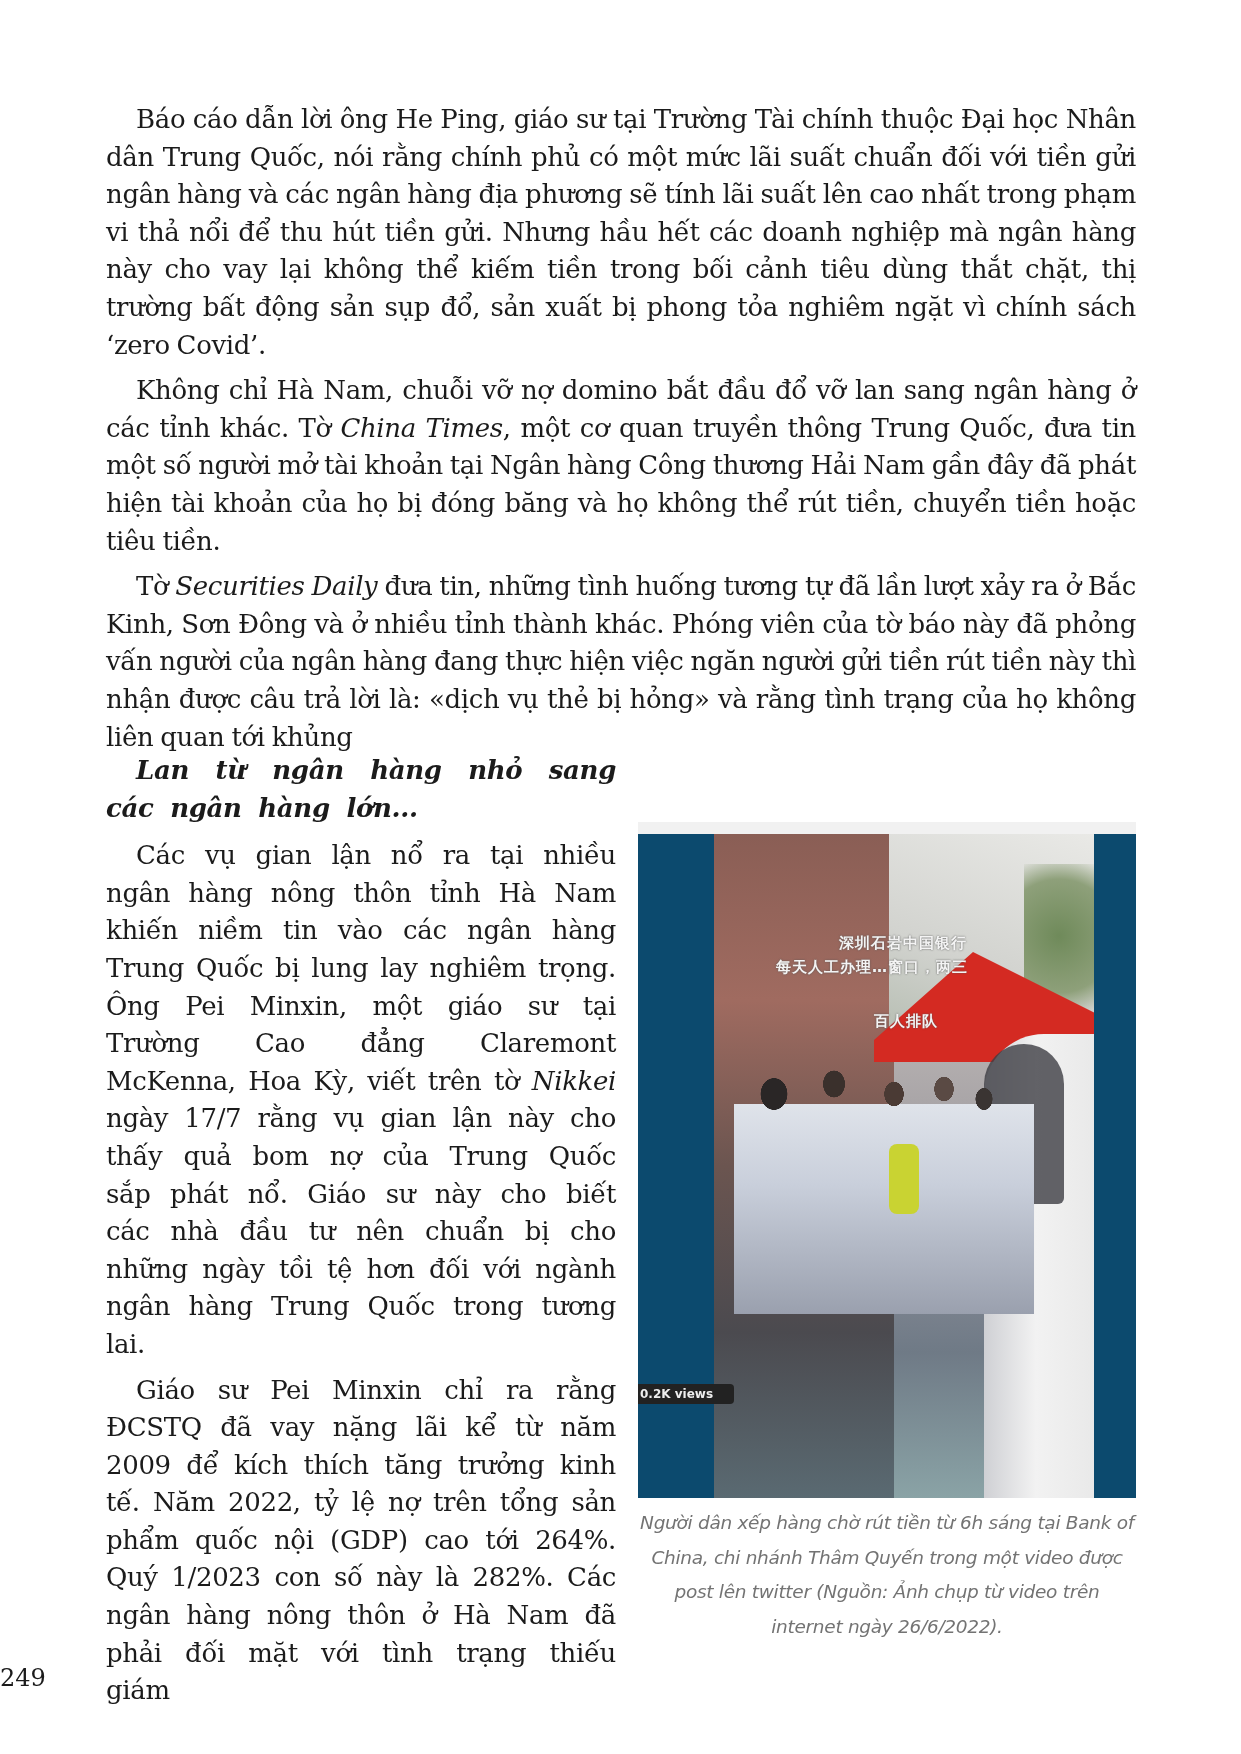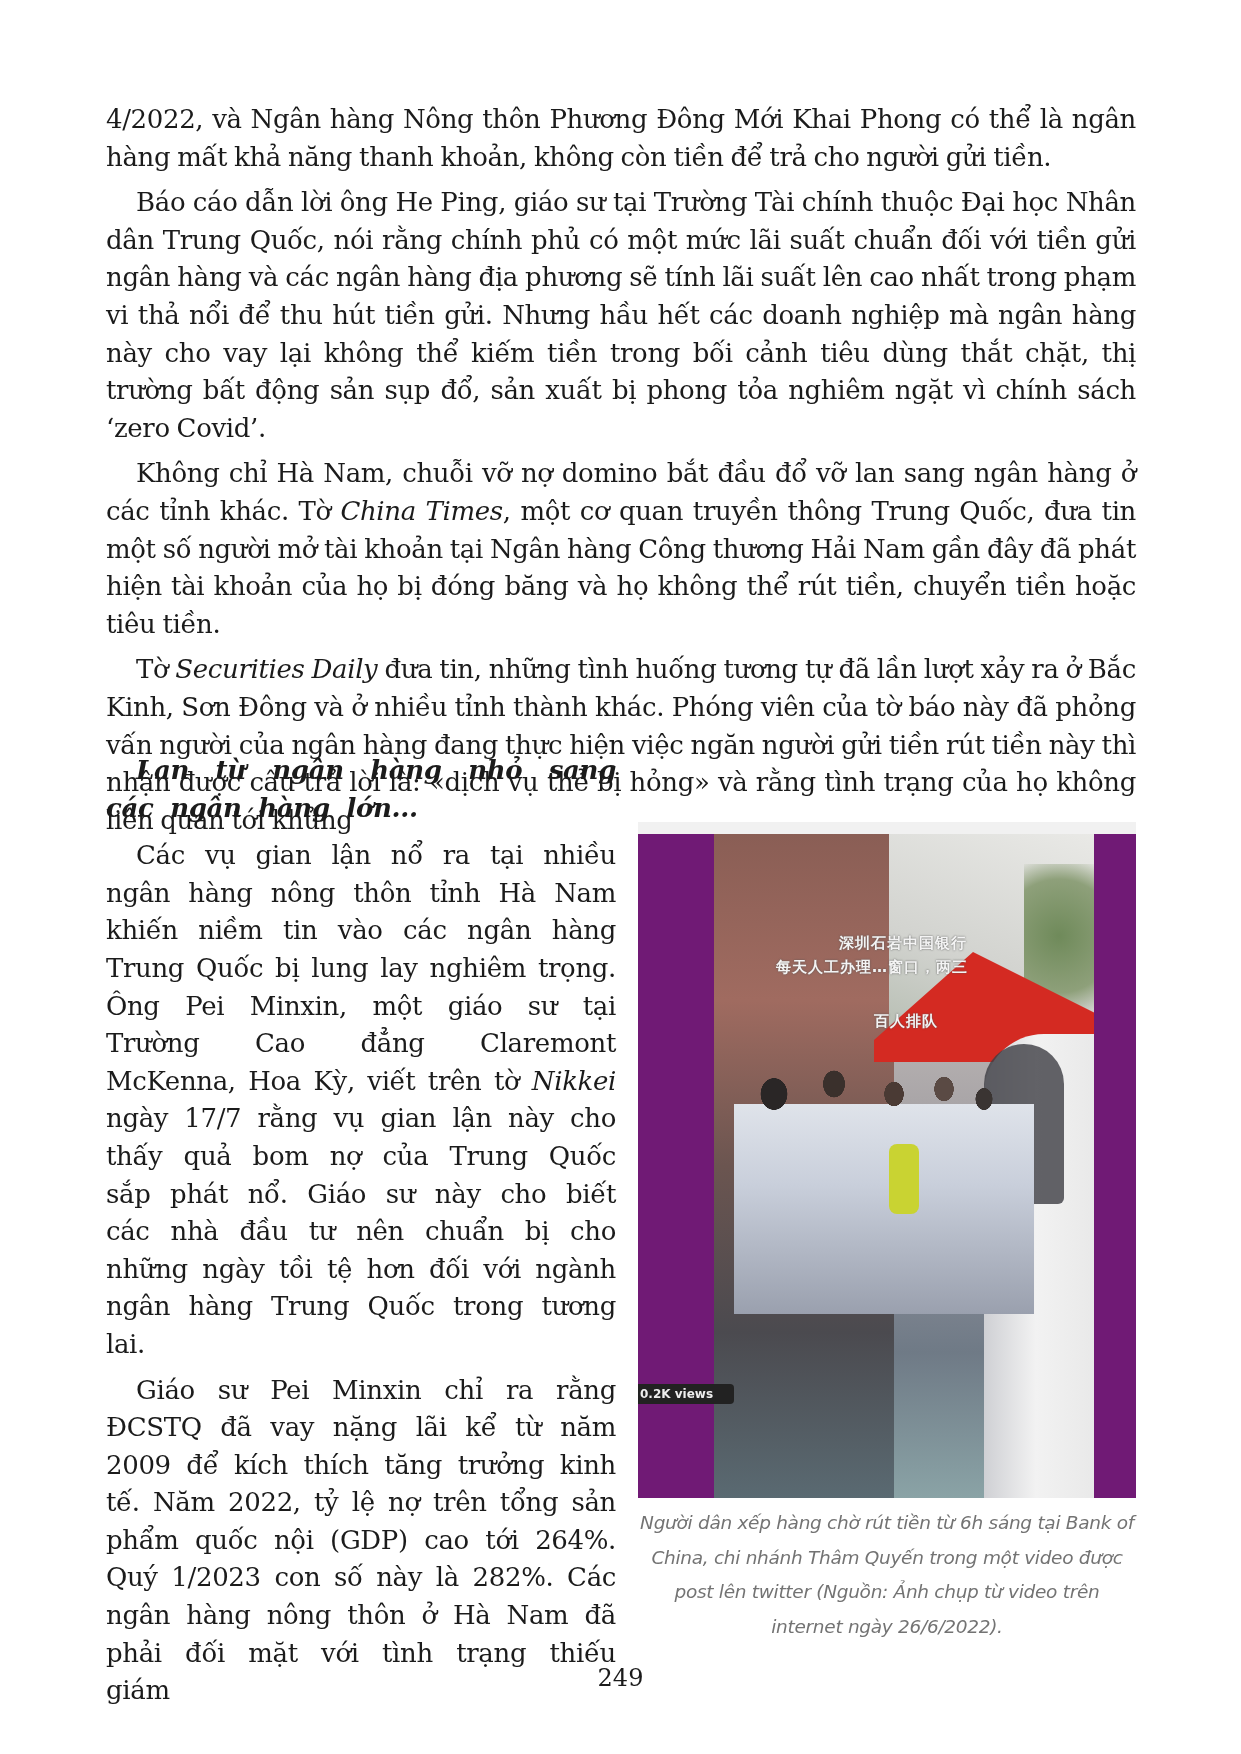--- a/index.html
+++ b/index.html
@@ -23,21 +23,21 @@
   p.indent { text-indent: 30px; }
   p.noindent { text-indent: 0; }
   .split-para {
     position: absolute; left: 106px; top: 742px; width: 510px;
   }
   .heading {
     font-style: italic; font-weight: bold;
     text-align: justify;
   }
   .ital { font-style: italic; }
-  .photo-wrap { position: absolute; left: 638px; top: 822px; width: 498px; height: 676px; background:#701a75; overflow:hidden; }
+  .photo-wrap { position: absolute; left: 638px; top: 822px; width: 498px; height: 676px; background:#0c4a6e; overflow:hidden; }
   .photo-topbar { position:absolute; left:0; top:0; width:498px; height:12px; background:#f1f1f1; }
   .scene {
     position: absolute; left: 76px; top: 12px; width: 380px; height: 664px;
     background: linear-gradient(180deg, #b9b2ad 0%, #c8c2be 18%, #aaa6a8 40%, #8d8f9a 60%, #6f7a86 78%, #8aa3a6 100%);
     overflow: hidden;
   }
   .wall {
     position:absolute; left:0; top:0; width:180px; height:664px;
     background: linear-gradient(180deg, #8a5e55 0%, #a06b60 25%, #6b5550 50%, #4b4a4f 75%, #5a6a72 100%);
   }
@@ -75,30 +75,29 @@
     padding:3px 21px 3px 2px; border-radius: 0 4px 4px 0;
   }
   .caption {
     position: absolute; left: 638px; top: 1506px; width: 498px;
     font-family: "DejaVu Sans", "Liberation Sans", sans-serif;
     font-style: italic; font-size: 18.5px; line-height: 34.5px;
     color: #737373; text-align: center; letter-spacing: -0.3px;
   }
   .page-number {
     position: absolute; left: 0; width: 1241px; top: 1664px;
-    text-align: center; font-size: 24px; color: #1b1b1b;
+    font-size: 24px; color: #1b1b1b;
   }
 </style>
 </head>
 <body>
 
 <div class="page">
 
   <div class="text-full">
-    <p class="noindent"><span>4/2022, và Ngân hàng Nông thôn Phương Đông Mới Khai Phong có thể là ngân hàng mất khả năng thanh khoản, không còn tiền để trả cho người gửi tiền.</span></p>
     <p class="indent"><span>Báo cáo dẫn lời ông He Ping, giáo sư tại Trường Tài chính thuộc Đại học Nhân dân Trung Quốc, nói rằng chính phủ có một mức lãi suất chuẩn đối với tiền gửi ngân hàng và các ngân hàng địa phương sẽ tính lãi suất lên cao nhất trong phạm vi thả nổi để thu hút tiền gửi. Nhưng hầu hết các doanh nghiệp mà ngân hàng này cho vay lại không thể kiếm tiền trong bối cảnh tiêu dùng thắt chặt, thị trường bất động sản sụp đổ, sản xuất bị phong tỏa nghiêm ngặt vì chính sách ‘zero Covid’.</span></p>
     <p class="indent"><span>Không chỉ Hà Nam, chuỗi vỡ nợ domino bắt đầu đổ vỡ lan sang ngân hàng ở các tỉnh khác. Tờ </span><span class="ital">China Times</span><span>, một cơ quan truyền thông Trung Quốc, đưa tin một số người mở tài khoản tại Ngân hàng Công thương Hải Nam gần đây đã phát hiện tài khoản của họ bị đóng băng và họ không thể rút tiền, chuyển tiền hoặc tiêu tiền.</span></p>
     <p class="indent" style="margin-bottom:0"><span>Tờ </span><span class="ital">Securities Daily</span><span> đưa tin, những tình huống tương tự đã lần lượt xảy ra ở Bắc Kinh, Sơn Đông và ở nhiều tỉnh thành khác. Phóng viên của tờ báo này đã phỏng vấn người của ngân hàng đang thực hiện việc ngăn người gửi tiền rút tiền này thì nhận được câu trả lời là: «dịch vụ thẻ bị hỏng» và rằng tình trạng của họ không liên quan tới khủng</span></p>
   </div>
 
   <div class="split-para">
     <p class="indent heading" style="margin-top:10px; word-spacing:8px;">Lan từ ngân hàng nhỏ sang các ngân hàng lớn...</p>
     <p class="indent" style="margin-top:10px; word-spacing:4px;"><span>Các vụ gian lận nổ ra tại nhiều ngân hàng nông thôn tỉnh Hà Nam khiến niềm tin vào các ngân hàng Trung Quốc bị lung lay nghiêm trọng. Ông Pei Minxin, một giáo sư tại Trường Cao đẳng Claremont McKenna, Hoa Kỳ, viết trên tờ </span><span class="ital">Nikkei</span><span> ngày 17/7 rằng vụ gian lận này cho thấy quả bom nợ của Trung Quốc sắp phát nổ. Giáo sư này cho biết các nhà đầu tư nên chuẩn bị cho những ngày tồi tệ hơn đối với ngành ngân hàng Trung Quốc trong tương lai.</span></p>
     <p class="indent" style="word-spacing:4px;"><span>Giáo sư Pei Minxin chỉ ra rằng ĐCSTQ đã vay nặng lãi kể từ năm 2009 để kích thích tăng trưởng kinh tế. Năm 2022, tỷ lệ nợ trên tổng sản phẩm quốc nội (GDP) cao tới 264%. Quý 1/2023 con số này là 282%. Các ngân hàng nông thôn ở Hà Nam đã phải đối mặt với tình trạng thiếu giám</span></p>
   </div>

